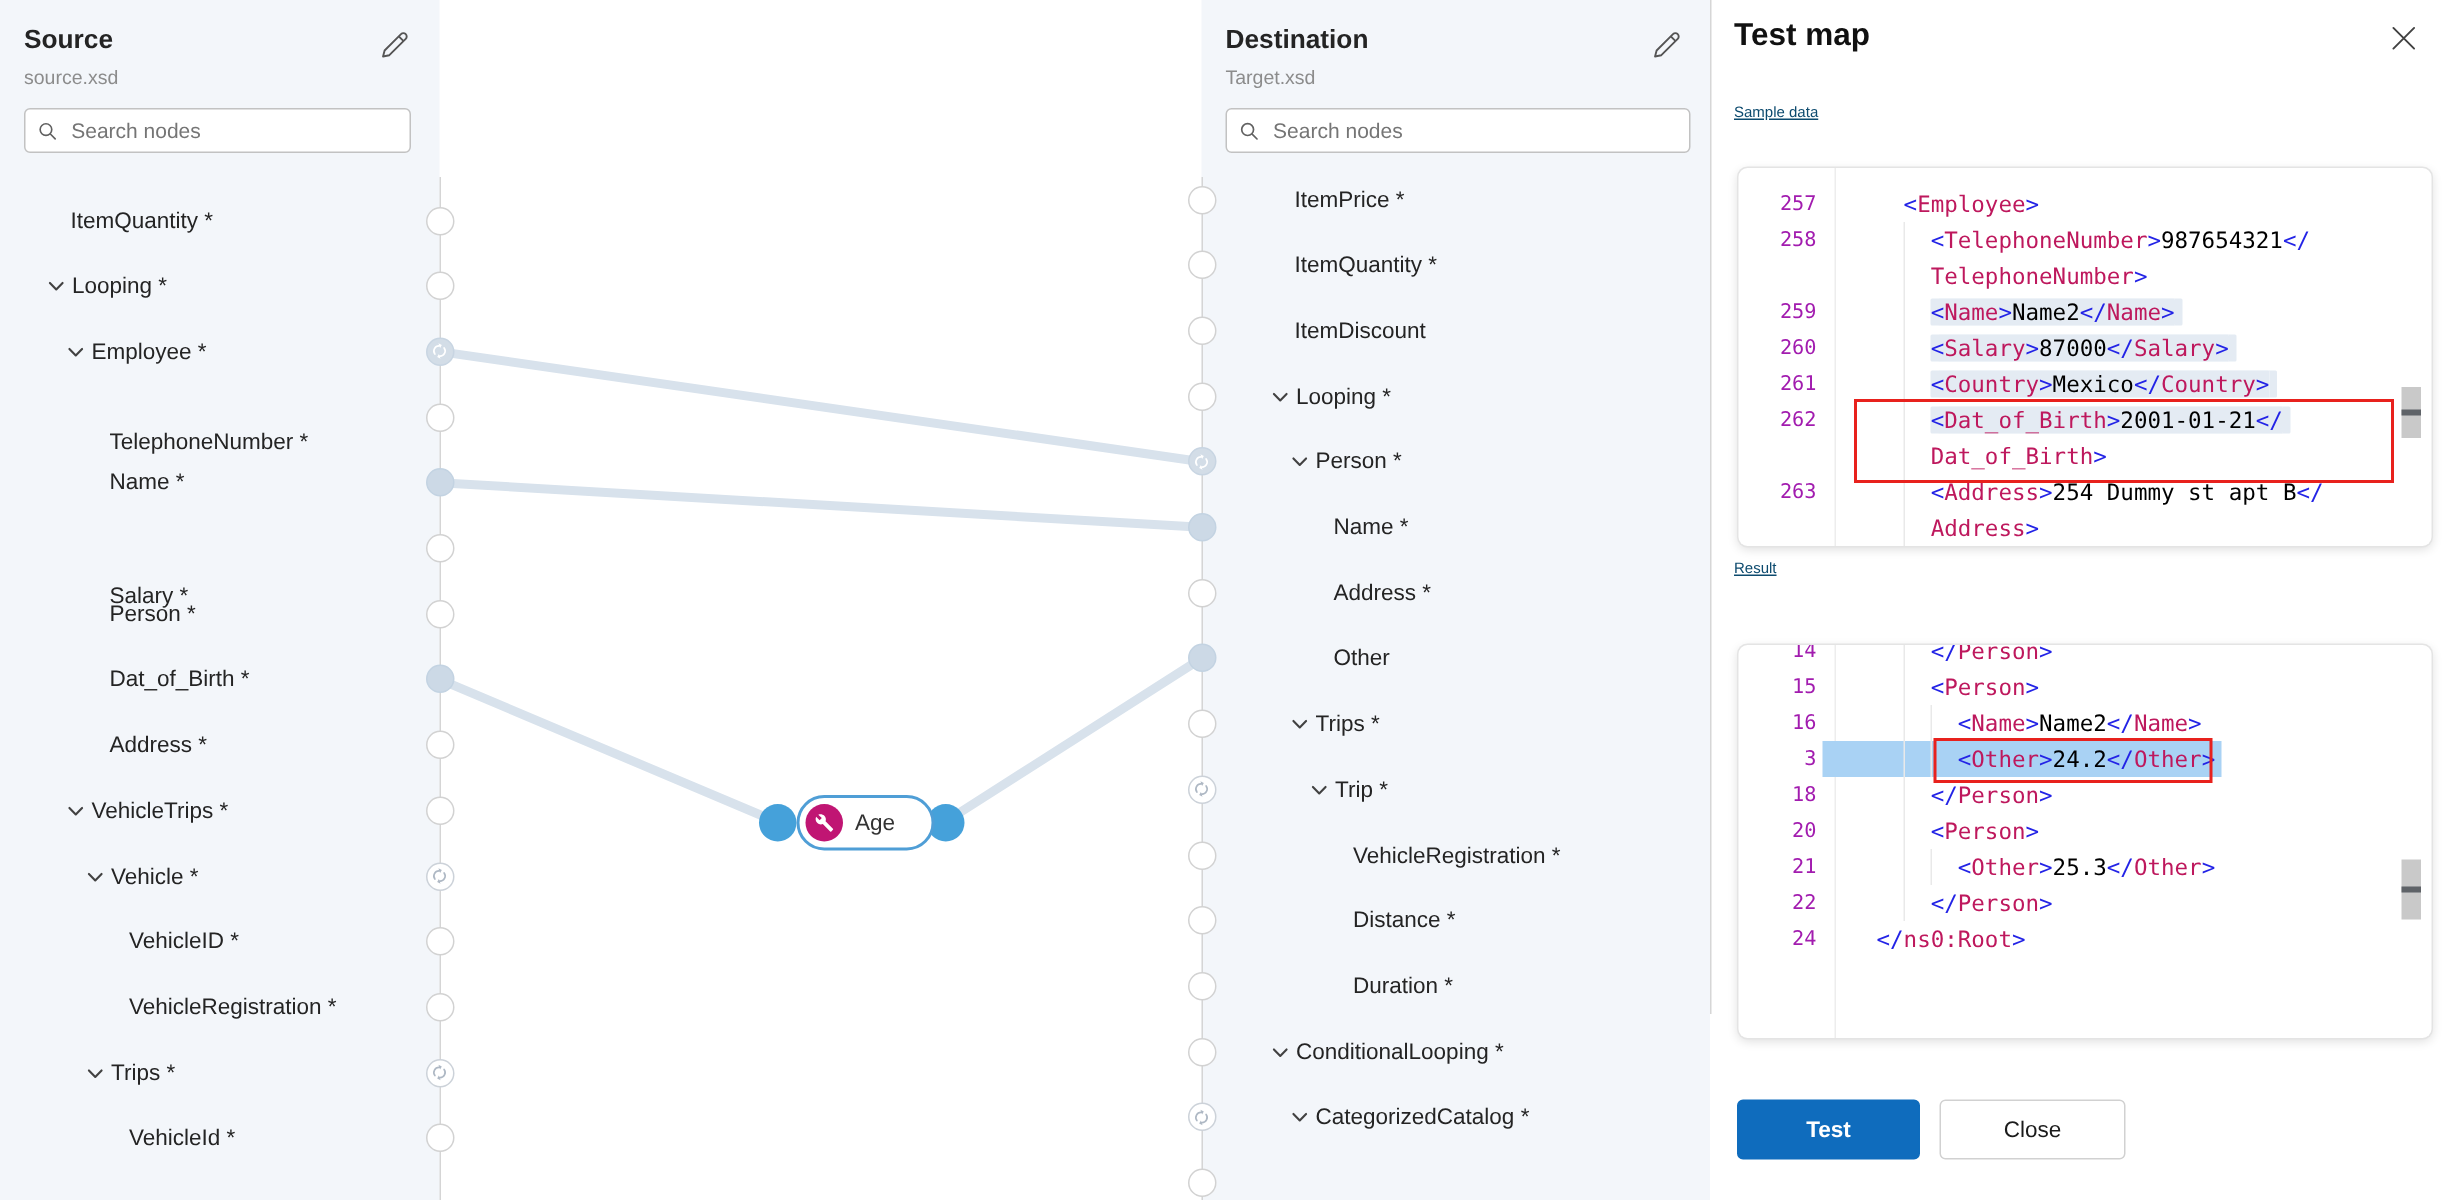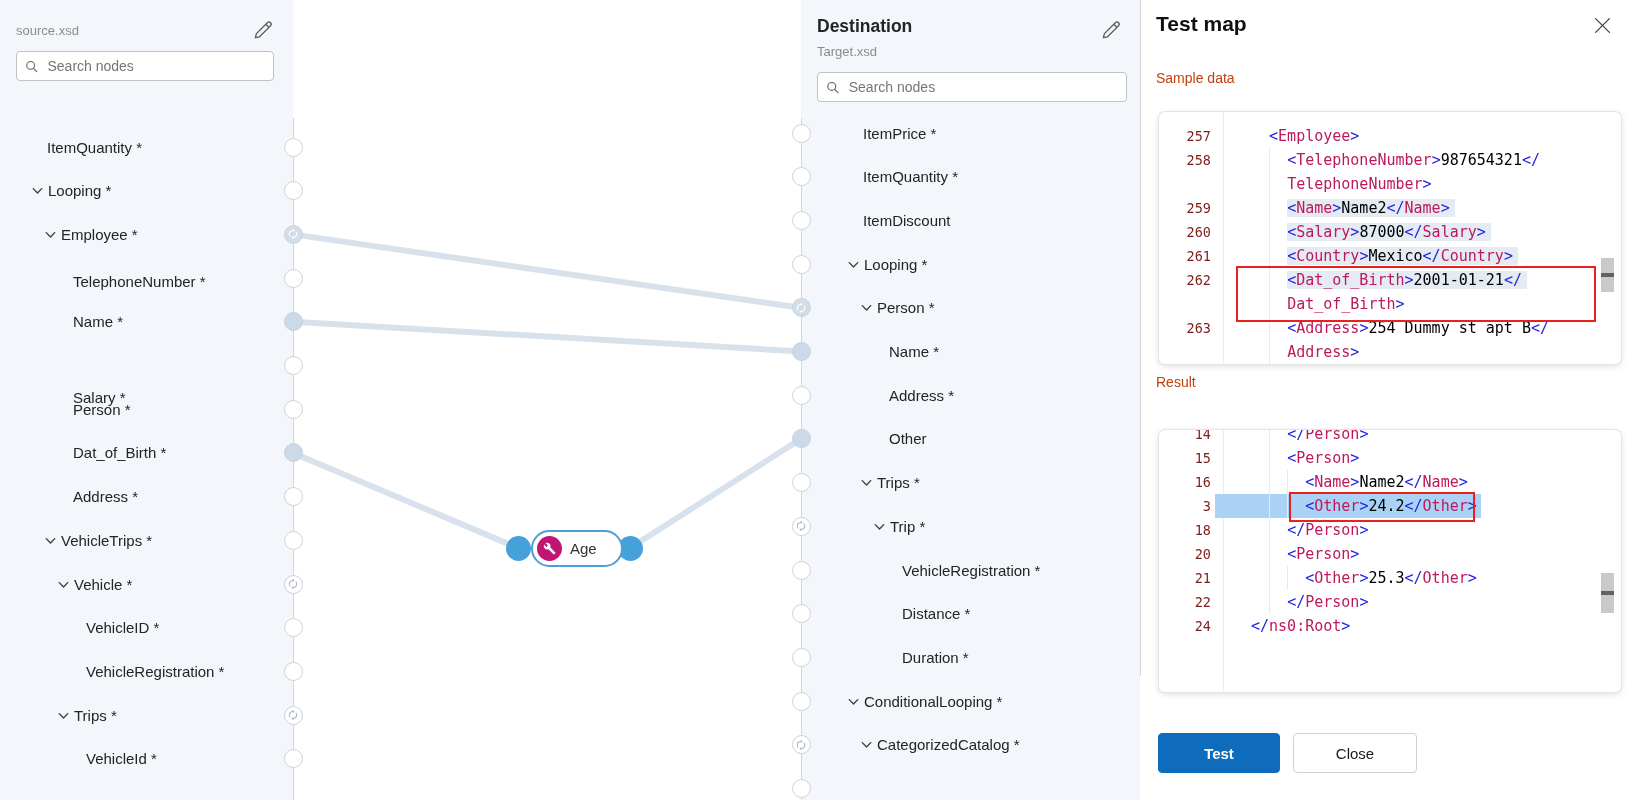--- a/index.html
+++ b/index.html
@@ -39,46 +39,47 @@
   .fn-pill{position:absolute;left:531px;top:530px;width:92px;height:37px;background:#fff;
     border:2px solid #4f9ed6;border-radius:19px;display:flex;align-items:center;z-index:5;
     box-sizing:border-box;padding-left:4px;gap:8px;font-size:15px;color:#333;cursor:pointer;}
   .fn-icon{width:25px;height:25px;border-radius:50%;display:flex;align-items:center;justify-content:center;flex:0 0 auto;}
   
   #test-panel{position:absolute;left:1140px;top:0;width:490px;height:676px;background:#fff;
     border-left:1px solid #d6d6d6;box-sizing:border-box;}
   .tp-title{position:absolute;left:15px;top:12px;font-size:21px;font-weight:700;color:#111;}
   .tp-close{position:absolute;left:448px;top:12px;width:26px;height:26px;cursor:pointer;
     display:flex;align-items:center;justify-content:center;}
-  .tp-label{position:absolute;left:15px;font-size:14px;color:#c2410c;}
+  .tp-label{position:absolute;left:15px;font-size:10px;color:#0c4a6e;text-decoration:underline;}
   .codeblock{position:absolute;background:#fff;border-radius:6px;overflow:hidden;
     box-shadow:0 0 0 1px #e4e4e4, 0 2px 7px rgba(0,0,0,.14);
     font-family:"DejaVu Sans Mono","Liberation Mono",monospace;font-size:15px;}
   .crow{position:relative;height:24px;line-height:24px;white-space:pre;padding-left:92px;z-index:1;}
-  .lnum{position:absolute;left:0;top:0;width:52px;text-align:right;color:#7f1d1d;font-size:13.5px;
+  .lnum{position:absolute;left:0;top:0;width:52px;text-align:right;color:#a21caf;font-size:13.5px;
     font-family:"DejaVu Sans Mono","Liberation Mono",monospace;}
   .gut-sep{position:absolute;left:64px;top:0;bottom:0;width:1px;background:#ededed;z-index:0;}
   .cd{color:#2323e6;} .ct{color:#be185d;} .cx{color:#000;}
   .selspan{background:#e4ebf3;box-shadow:5px 0 0 #e4ebf3;border-radius:1px;}
   .guide{position:absolute;top:0;bottom:0;width:1px;background:#e9e9e9;z-index:0;}
   .sel-line{position:absolute;background:#a9d2f4;z-index:0;}
   .redbox{position:absolute;border:2.5px solid #e8211d;z-index:6;pointer-events:none;}
   .thumb{position:absolute;right:7px;width:13px;background:#c9c9c9;z-index:7;cursor:pointer;}
   .thumb::after{content:"";position:absolute;left:0;right:0;top:50%;margin-top:-2px;height:3.5px;background:#5f6368;}
   
   .btn{position:absolute;top:733px;height:40px;border-radius:4px;font-size:15px;cursor:pointer;
     font-family:"Liberation Sans",sans-serif;display:flex;align-items:center;justify-content:center;box-sizing:border-box;}
   #test-button{left:17px;width:122px;background:#0f6cbd;color:#fff;font-weight:700;border:1px solid #0f6cbd;}
   #close-button{left:152px;width:124px;background:#fff;color:#1b1b1b;border:1px solid #d1d1d1;}
 </style>
 </head>
 <body>
 
 <div class="panel" id="source-panel">
   <div class="panel-header">
+    <div class="panel-title">Source</div>
     <div class="panel-subtitle">source.xsd</div>
     <div class="searchbox" style="width:258px">
       <svg width="15" height="15" viewBox="0 0 16 16">
           <circle cx="6.7" cy="6.7" r="4.6" fill="none" stroke="#616161" stroke-width="1.3"></circle>
           <line x1="10.2" y1="10.2" x2="14" y2="14" stroke="#616161" stroke-width="1.3" stroke-linecap="round"></line>
         </svg>
       <input type="text" placeholder="Search nodes" style="">
     </div>
   </div>
 </div>
@@ -122,21 +123,21 @@
         <path d="M3.5 6l4.5 4.6L12.5 6" fill="none" stroke="#424242" stroke-width="1.5" stroke-linecap="round" stroke-linejoin="round"></path>
       </svg>
       <span>Looping *</span>
     </div>
     <div class="trow" style="top: 219.4px; left: 43px;">
       <svg class="chev" width="15" height="15" viewBox="0 0 16 16">
         <path d="M3.5 6l4.5 4.6L12.5 6" fill="none" stroke="#424242" stroke-width="1.5" stroke-linecap="round" stroke-linejoin="round"></path>
       </svg>
       <span>Employee *</span>
     </div>
-    <div class="trow" style="top: 266px; left: 73px;">
+    <div class="trow" style="top: 279px; left: 73px;">
       <span>TelephoneNumber *</span>
     </div>
     <div class="trow" style="top: 306.8px; left: 73px;">
       <span>Name *</span>
     </div>
     <div class="trow" style="top: 350.5px; left: 73px; margin-top: 32px;">
       <span>Salary *</span>
     </div>
     <div class="trow" style="top: 394.2px; left: 73px;">
       <span>Person *</span>

